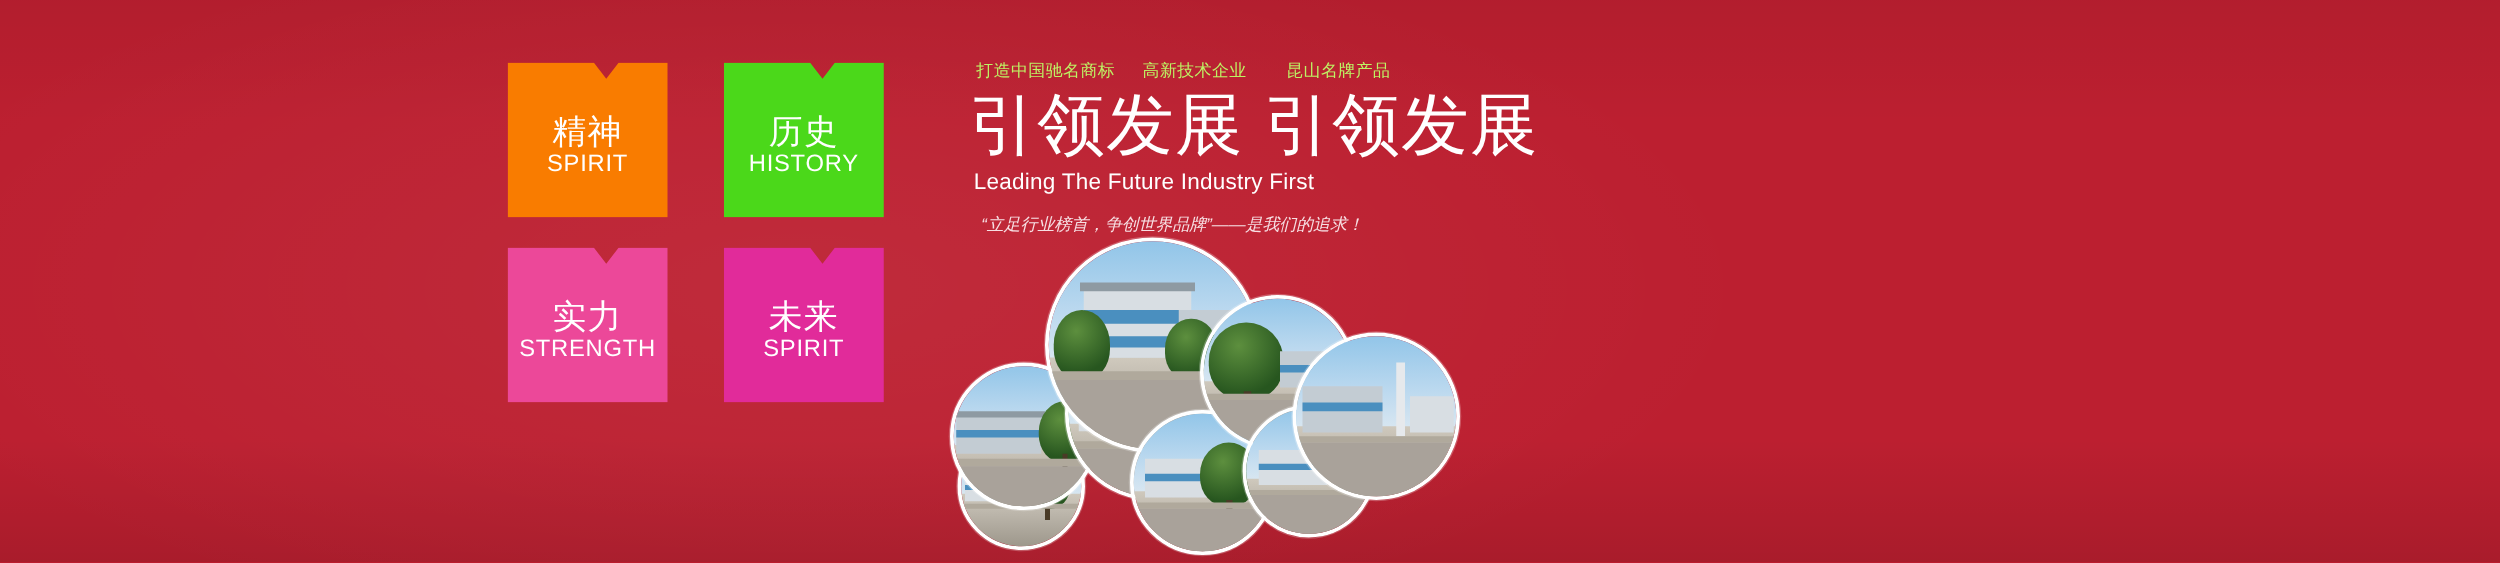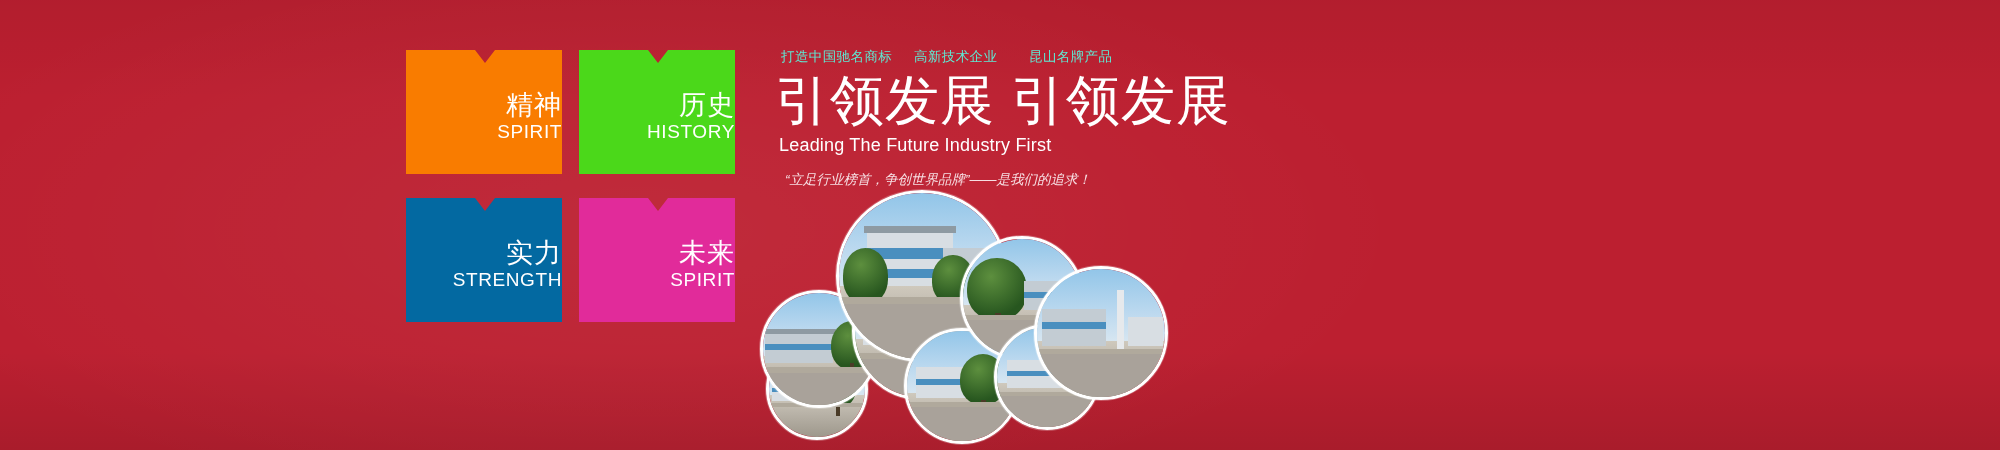--- a/index.html
+++ b/index.html
@@ -18,22 +18,22 @@
     position:absolute;inset:0;
     background:
       radial-gradient(ellipse 1100px 420px at 640px 230px, rgba(255,255,255,0.055), rgba(255,255,255,0) 70%),
       linear-gradient(180deg, rgba(0,0,0,0.05) 0%, rgba(0,0,0,0) 22%, rgba(0,0,0,0) 78%, rgba(0,0,0,0.10) 100%);
     pointer-events:none;
   }
 
   
   .tiles{position:absolute;left:406px;top:50px;width:330px;height:272px;}
   .tile{
-    position:absolute;width:156px;height:124px;
-    color:#fff;text-align:right;
+    position:absolute;width:128px;height:124px;
+    color:#fff;text-align:center;
     -webkit-clip-path:polygon(0 0, 69px 0, 79px 13px, 89px 0, 158px 0, 158px 124px, 0 124px);
     clip-path:polygon(0 0, 69px 0, 79px 13px, 89px 0, 158px 0, 158px 124px, 0 124px);
   }
   .tile .inner{
     position:absolute;left:0;right:0;top:40px;
   }
   .tile .cn{
     display:block;font-size:27px;line-height:30px;font-weight:400;
     letter-spacing:1px;
   }
@@ -43,21 +43,21 @@
   }
   .tile.t0{left:0;   top:0;   background:#f97c00;}
   .tile.t1{left:173px;top:0;  background:#4bd81a;}
   .tile.t2{left:0;   top:148px;background:#fbe800;}
   .tile.t3{left:173px;top:148px;background:#e12b9a;}
 
   
   .textblock{position:absolute;left:775px;top:48px;width:420px;color:#fff;}
   .taglines{
     display:flex;gap:0;align-items:baseline;
-    font-size:13.5px;line-height:18px;color:#5eead4;
+    font-size:13.5px;line-height:18px;color:#bef264;
     letter-spacing:0.4px;padding-left:6px;
   }
   .taglines span{white-space:nowrap;}
   .taglines span:nth-child(1){width:133px;}
   .taglines span:nth-child(2){width:115px;}
   .headline{
     font-size:54px;line-height:60px;font-weight:400;color:#ffffff;
     letter-spacing:1px;margin-top:4px;white-space:nowrap;
   }
   .headline .gap{display:inline-block;width:16px;}
@@ -121,21 +121,21 @@
       </div>
     </div>
 
     <div class="tile t1" style="background: rgb(75, 216, 26);">
       <div class="inner">
         <span class="cn">历史</span>
         <span class="en">HISTORY</span>
       </div>
     </div>
 
-    <div class="tile t2" style="background: #0369a1;">
+    <div class="tile t2" style="background: #ec4899;">
       <div class="inner">
         <span class="cn">实力</span>
         <span class="en">STRENGTH</span>
       </div>
     </div>
 
     <div class="tile t3" style="background: rgb(225, 43, 154);">
       <div class="inner">
         <span class="cn">未来</span>
         <span class="en">SPIRIT</span>

